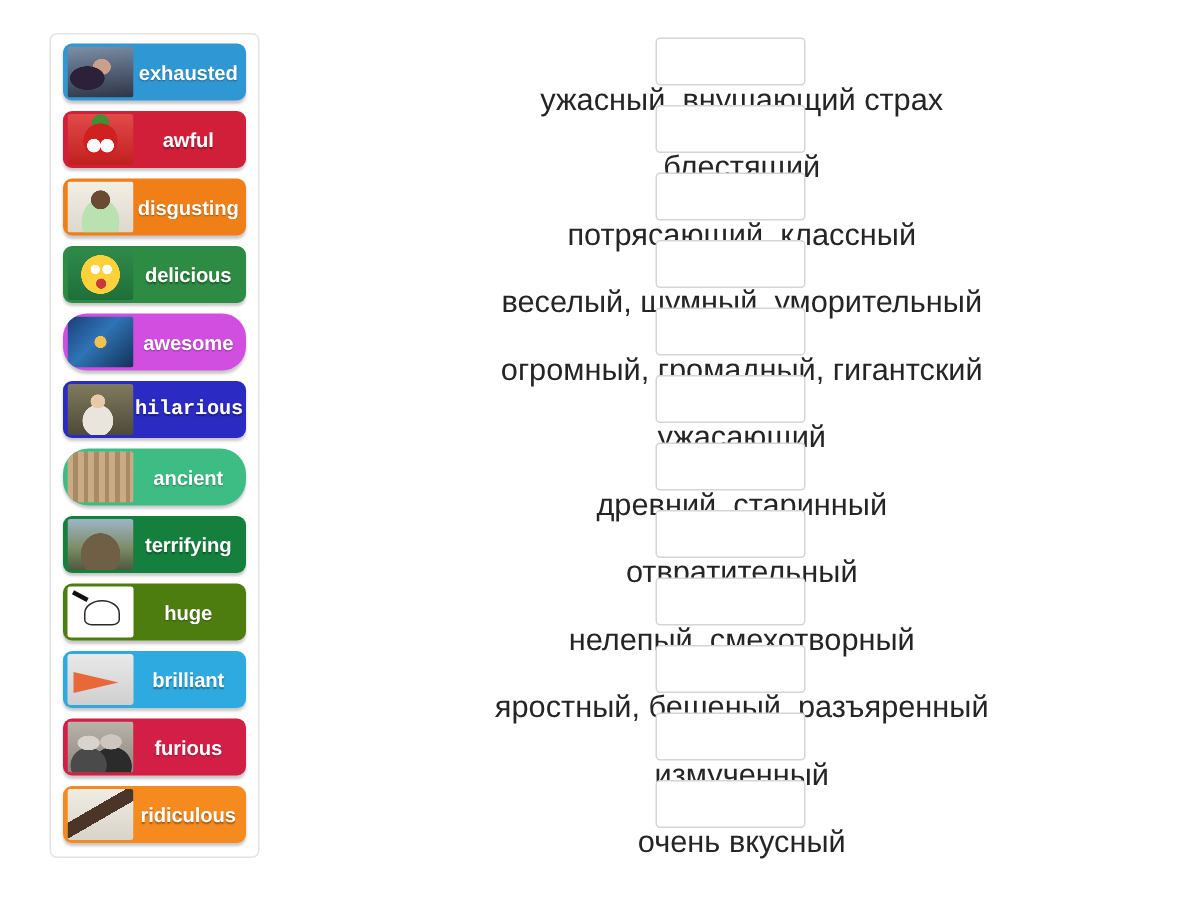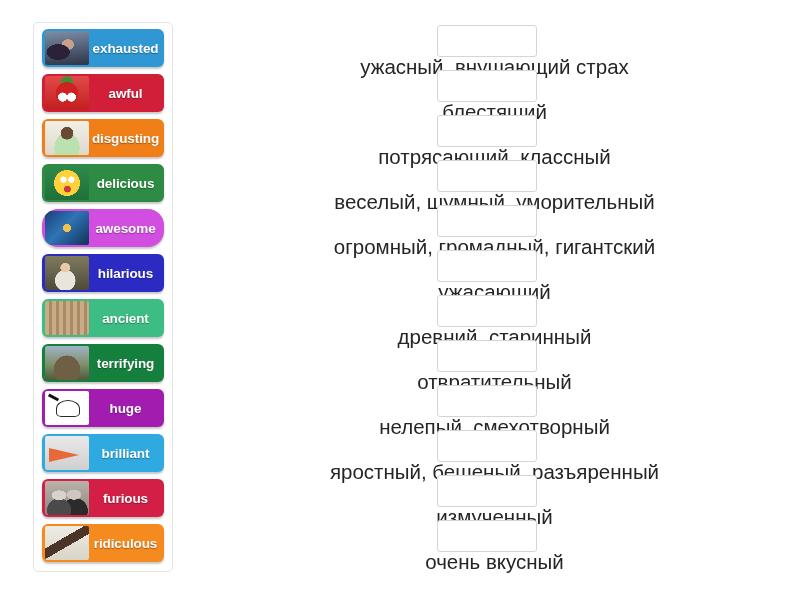--- a/index.html
+++ b/index.html
@@ -199,33 +199,33 @@
         <span class="card-label">disgusting</span>
       </div>
       <div class="card" style="background: rgb(46, 139, 68);">
         <div class="card-thumb t-delicious"></div>
         <span class="card-label">delicious</span>
       </div>
       <div class="card" style="background: rgb(209, 78, 224); border-radius: 16px;">
         <div class="card-thumb t-awesome"></div>
         <span class="card-label">awesome</span>
       </div>
-      <div class="card" style="background: rgb(43, 43, 196);">
+      <div class="card" style="background: rgb(43, 43, 196); font-family: Liberation Mono, monospace;">
         <div class="card-thumb t-hilarious"></div>
         <span class="card-label">hilarious</span>
       </div>
-      <div class="card" style="background: rgb(61, 189, 131);">
+      <div class="card" style="background: rgb(61, 189, 131); border-radius: 17px;">
         <div class="card-thumb t-ancient"></div>
         <span class="card-label">ancient</span>
       </div>
       <div class="card" style="background: #15803d;">
         <div class="card-thumb t-terrifying"></div>
         <span class="card-label">terrifying</span>
       </div>
-      <div class="card" style="background: #a21caf;">
+      <div class="card" style="background: #4d7c0f;">
         <div class="card-thumb t-huge"></div>
         <span class="card-label">huge</span>
       </div>
       <div class="card" style="background: rgb(46, 170, 224);">
         <div class="card-thumb t-brilliant"></div>
         <span class="card-label">brilliant</span>
       </div>
       <div class="card" style="background: rgb(211, 31, 69);">
         <div class="card-thumb t-furious"></div>
         <span class="card-label">furious</span>

